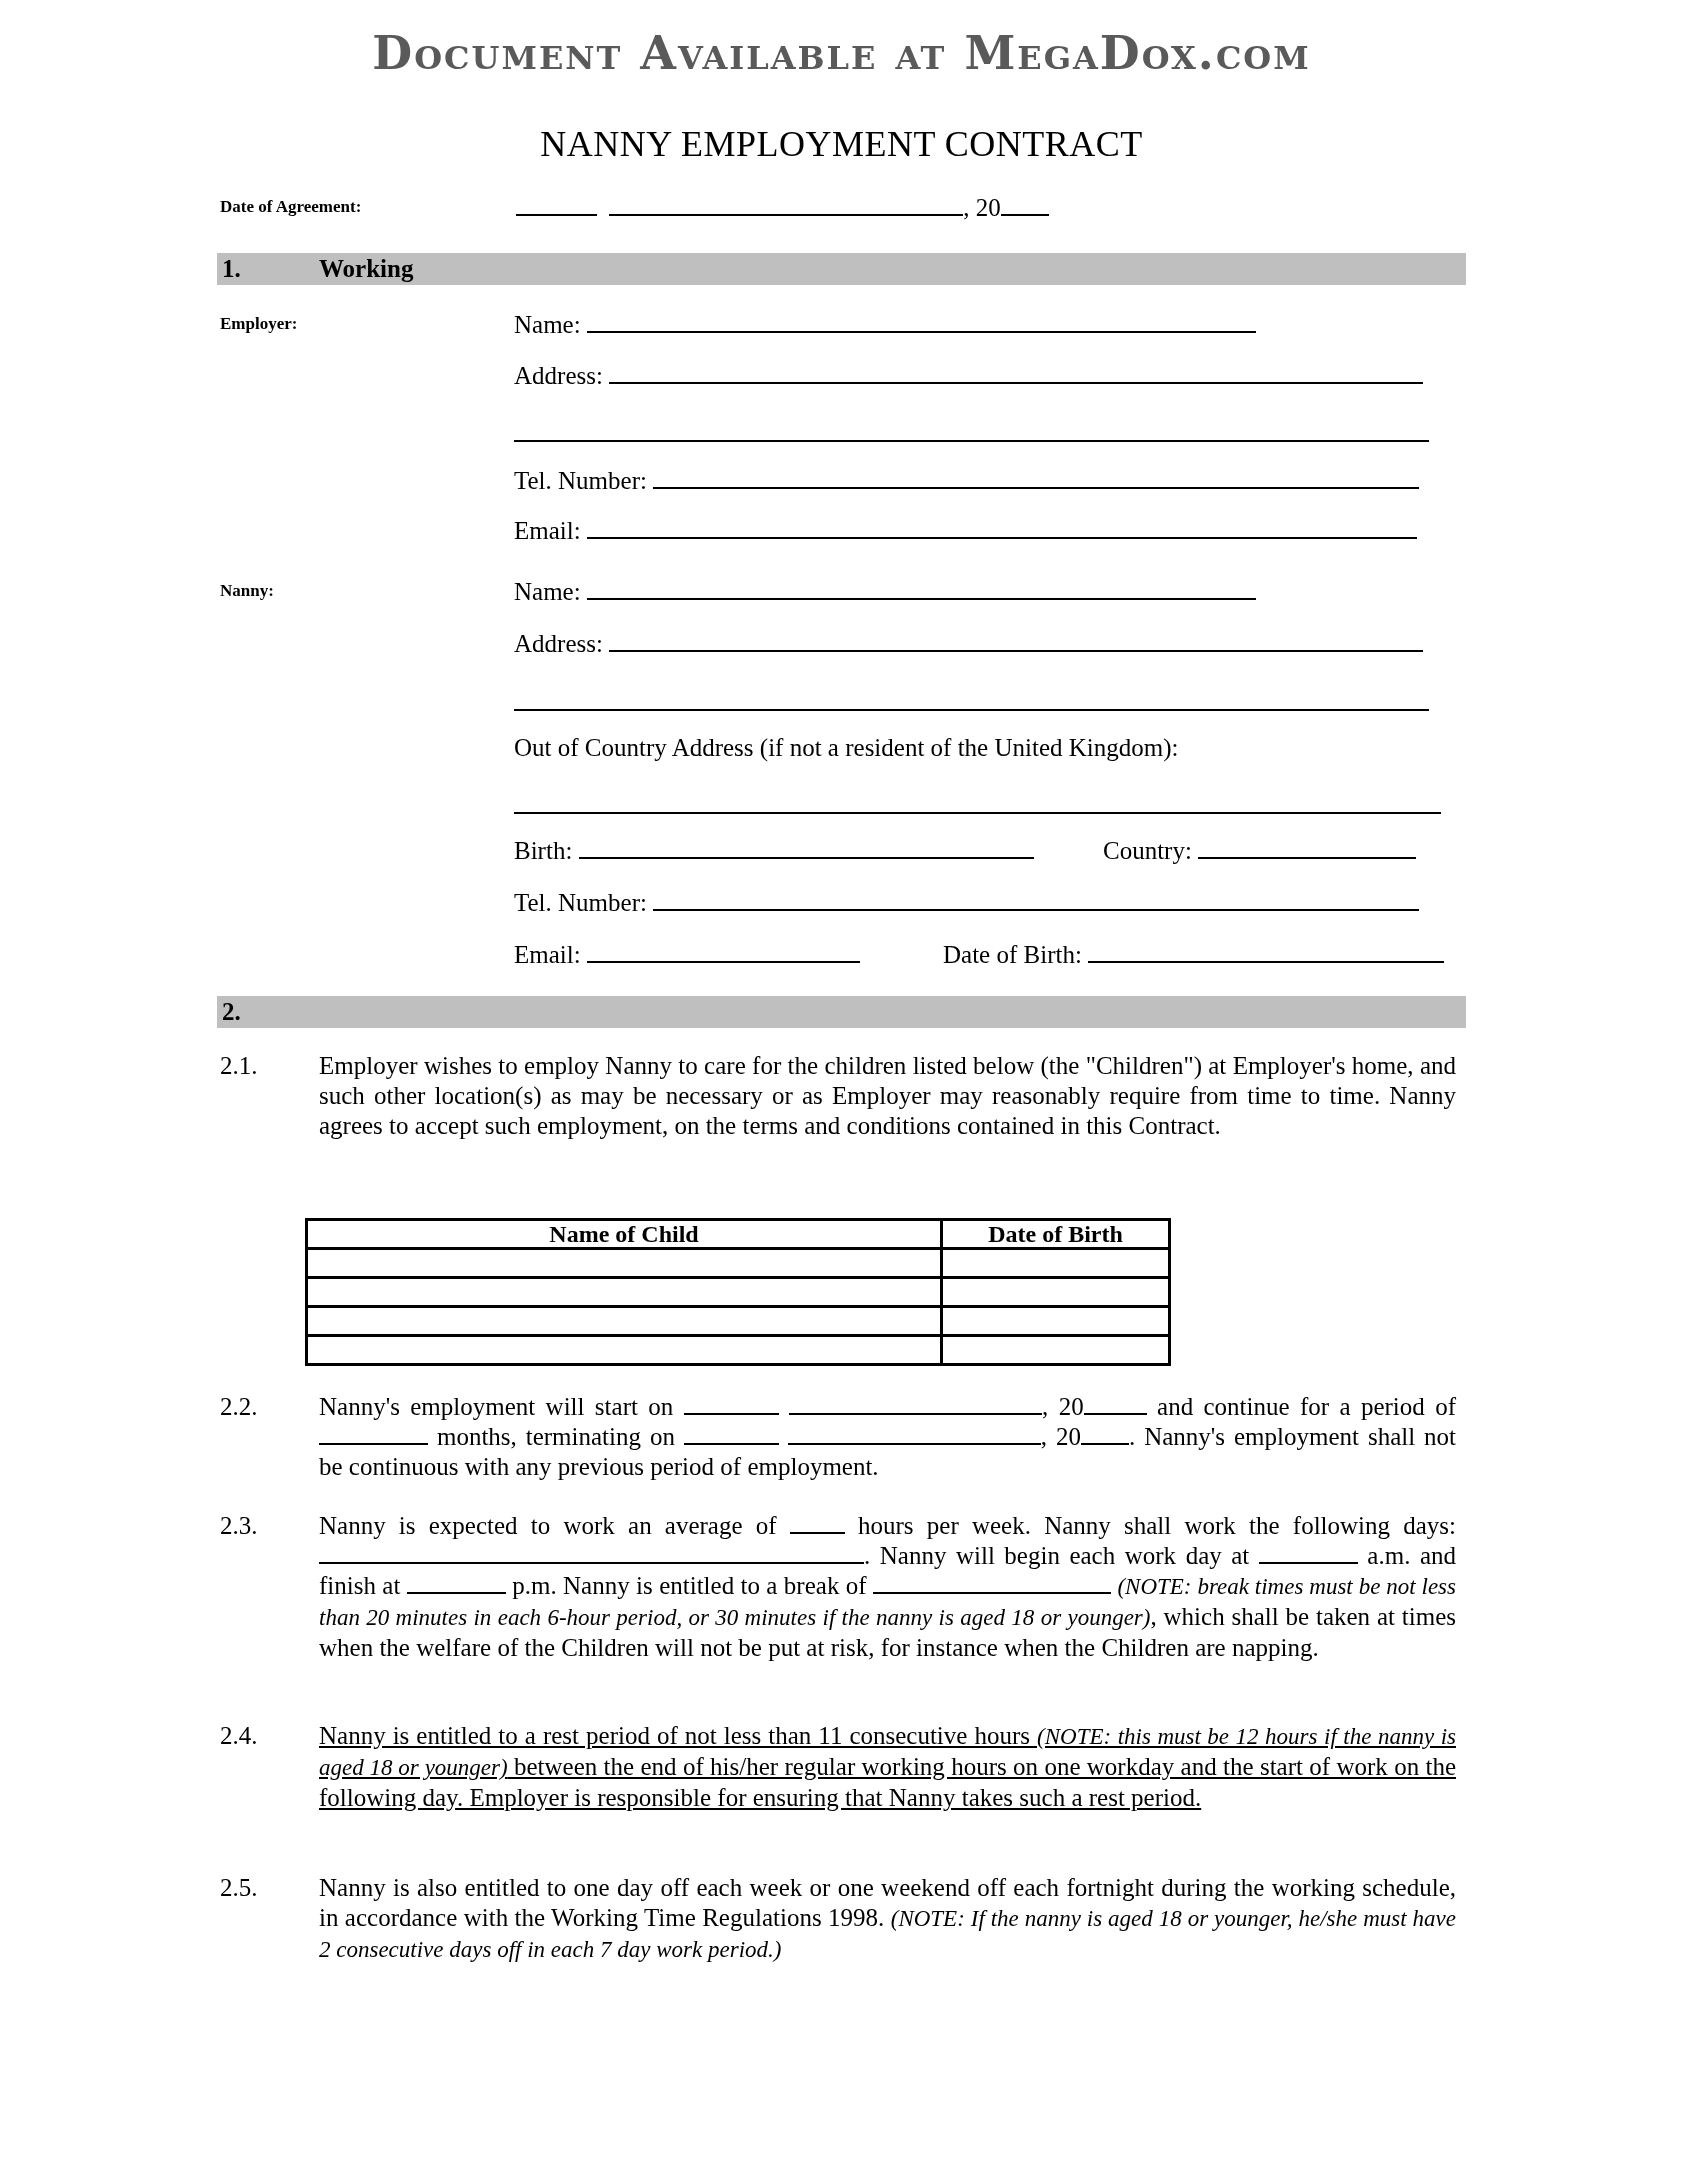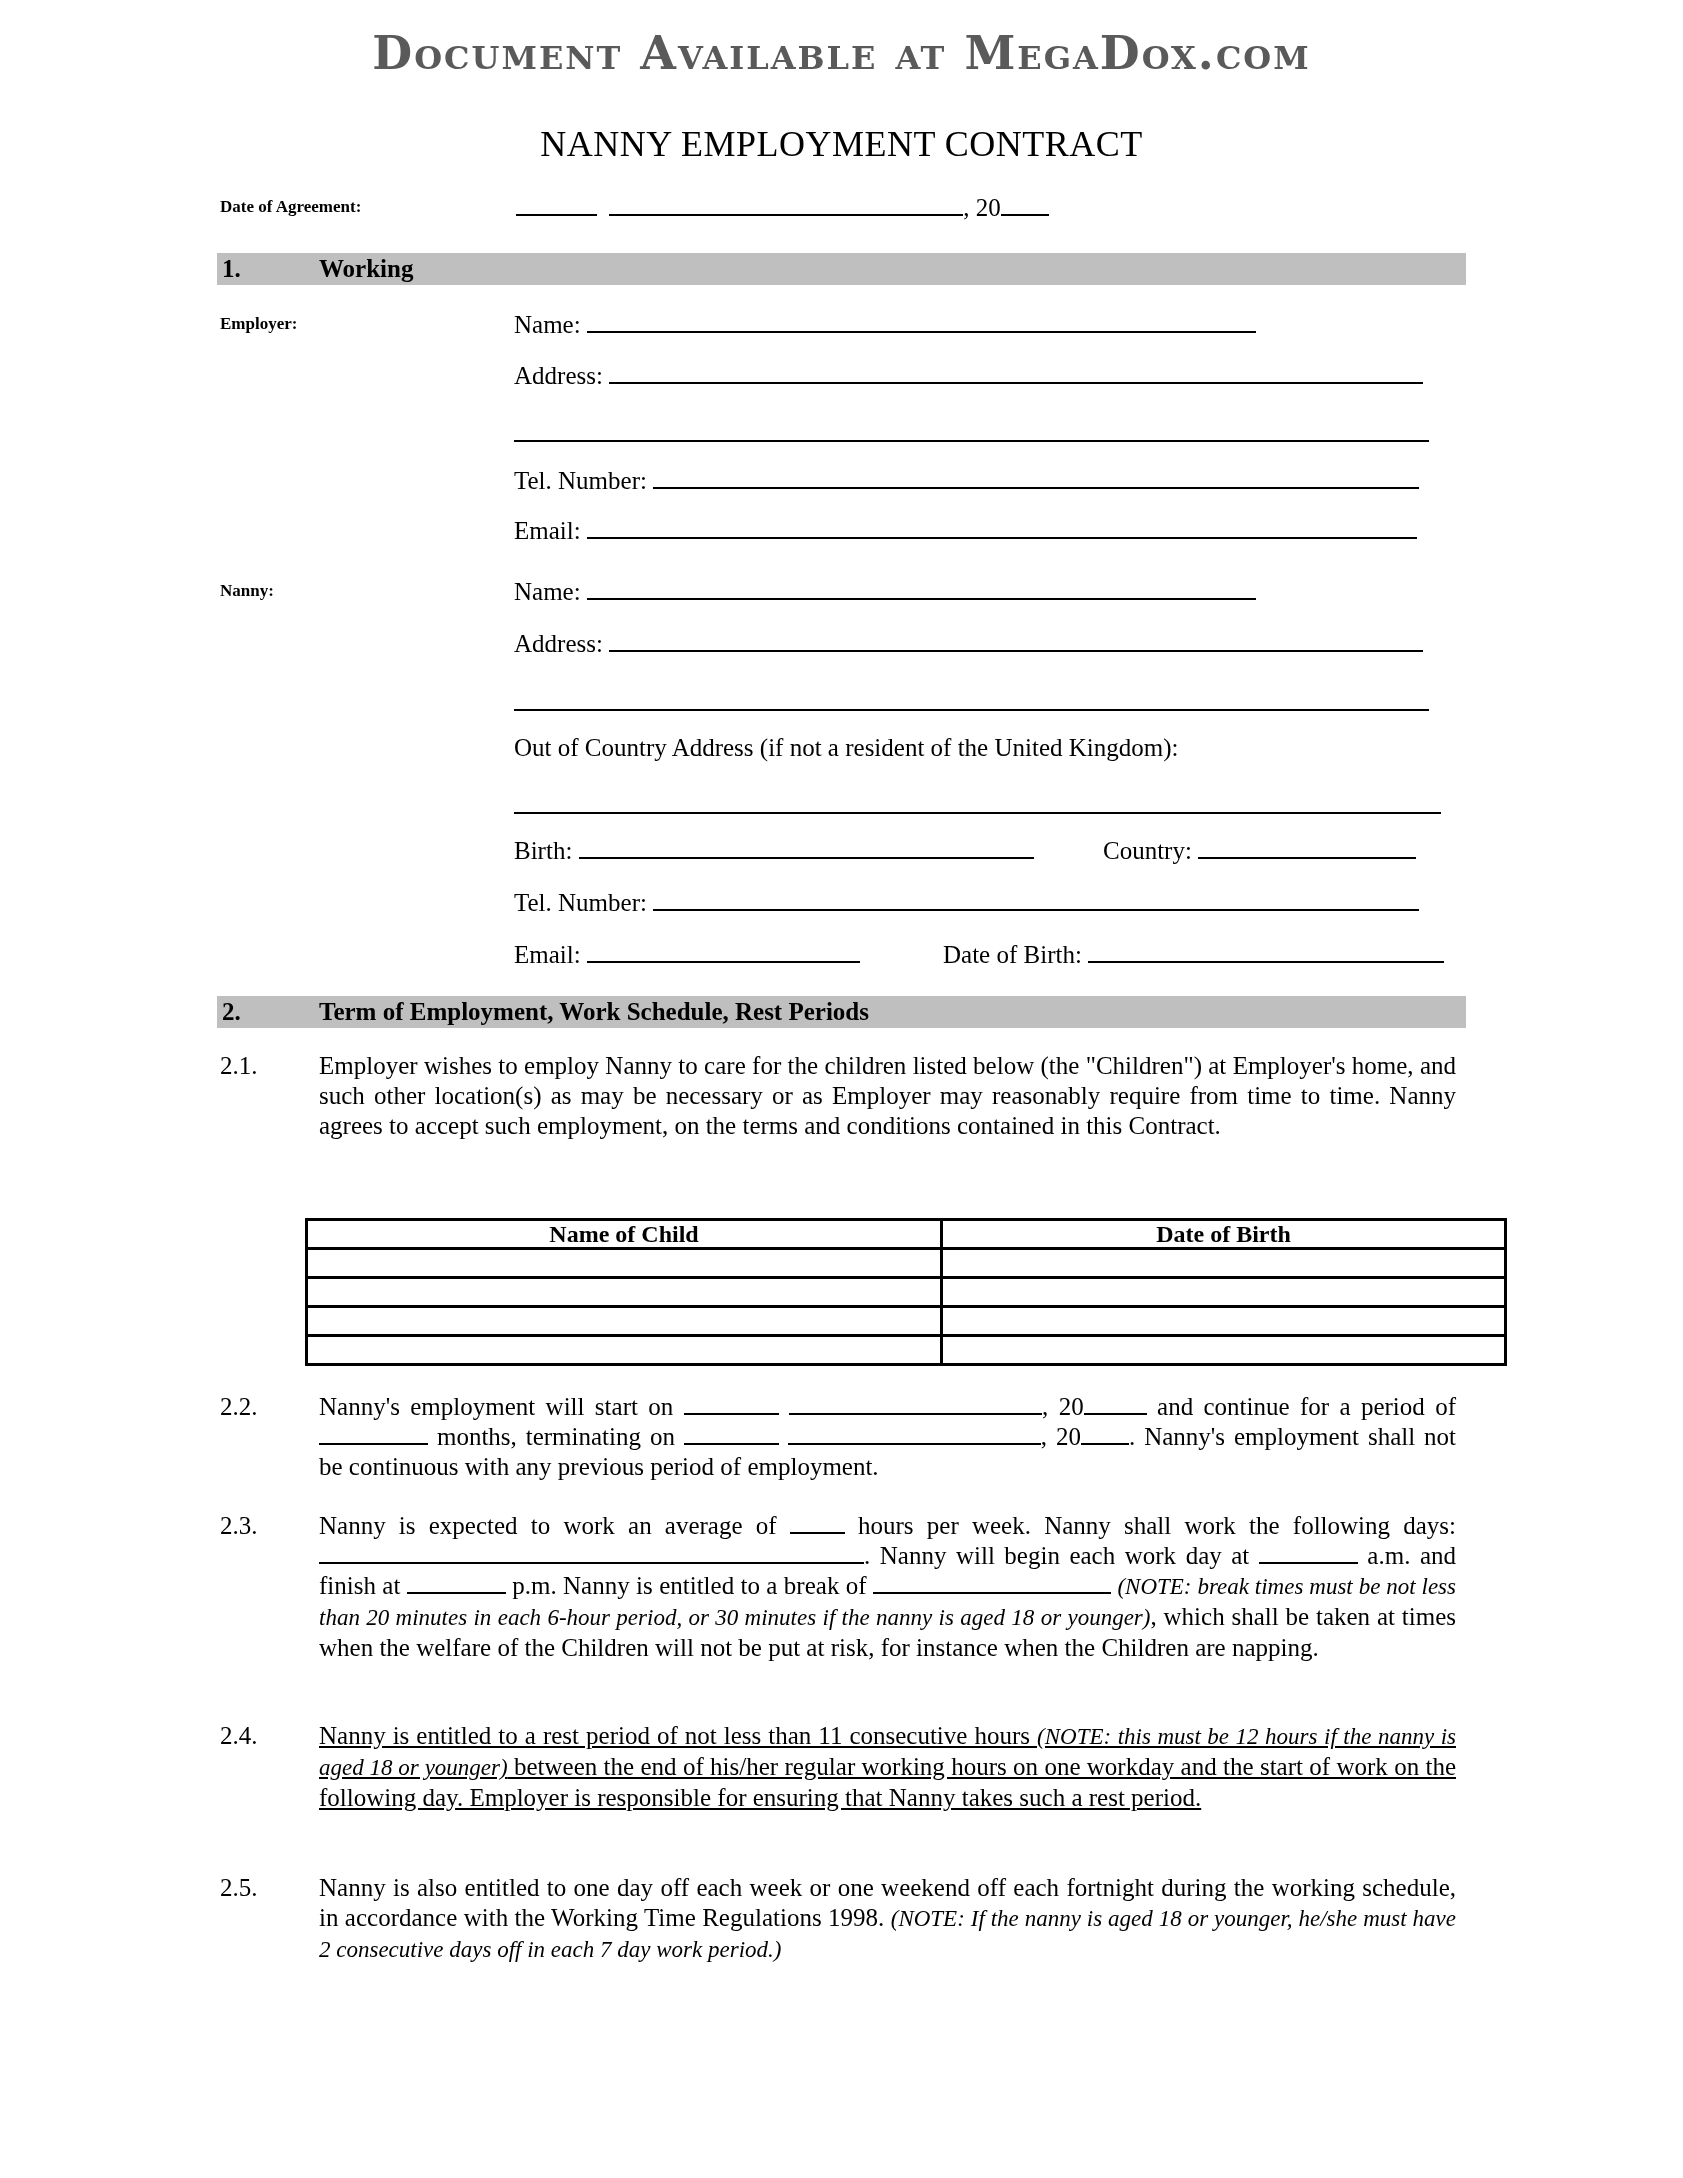--- a/index.html
+++ b/index.html
@@ -14,21 +14,21 @@
   .txt { font-size: 25px; line-height: 30px; white-space: nowrap; }
   .uline { display: inline-block; border-bottom: 2px solid #000; height: 22px; vertical-align: baseline; }
   .hline { border-bottom: 2px solid #000; height: 0; }
   .bar { left: 217px; width: 1249px; height: 32px; background: #bfbfbf; }
   .bar .num { position: absolute; left: 5px; top: 1px; font-weight: bold; font-size: 25px; line-height: 30px; }
   .bar .head { position: absolute; left: 102px; top: 1px; font-weight: bold; font-size: 25px; line-height: 30px; }
   .para { left: 319px; width: 1137px; font-size: 25px; line-height: 30px; text-align: justify; }
   .pnum { left: 220px; font-size: 25px; line-height: 30px; }
   .para .blank { display: inline-block; border-bottom: 2px solid #000; height: 20px; }
   .para i { font-style: italic; font-size: 23px; }
-  table.children { position: absolute; left: 305px; top: 1218px; width: 1202px; border-collapse: collapse; }
+  table.children { position: absolute; left: 305px; top: 1218px; width: 866px; border-collapse: collapse; }
   table.children th, table.children td { border: 3px solid #000; height: 26px; padding: 0; font-size: 24px; line-height: 26px; }
   table.children th { font-weight: bold; text-align: center; }
   table.children th.c1 { width: 632px; }
 </style>
 </head>
 <body>
 
 <div class="abs watermark">Document Available at MegaDox.com</div>
 <div class="abs title">NANNY EMPLOYMENT CONTRACT</div>
 
@@ -57,21 +57,20 @@
 <div class="abs txt" style="left:514px; top:733px;">Out of Country Address (if not a resident of the United Kingdom):</div>
 <div class="abs hline" style="left:514px; top:812px; width:927px;"></div>
 <div class="abs txt" style="left:514px; top:835px;"><span>Birth:</span> <span class="uline" style="width:455px;"></span></div>
 <div class="abs txt" style="left:1103px; top:835px;"><span>Country:</span> <span class="uline" style="width:218px;"></span></div>
 <div class="abs txt" style="left:514px; top:887px;"><span>Tel. Number:</span> <span class="uline" style="width:766px;"></span></div>
 <div class="abs txt" style="left:514px; top:939px;"><span>Email:</span> <span class="uline" style="width:273px;"></span></div>
 <div class="abs txt" style="left:943px; top:939px;"><span>Date of Birth:</span> <span class="uline" style="width:356px;"></span></div>
 
 <div class="abs bar" style="top:996px;">
   <span class="num">2.</span>
-  <span class="head">Term of Employment, Work Schedule, Rest Periods</span>
 </div>
 
 <div class="abs pnum" style="top:1051px;">2.1.</div>
 <div class="abs para" style="top:1051px;">Employer wishes to employ Nanny to care for the children listed below (the "Children") at Employer's home, and such other location(s) as may be necessary or as Employer may reasonably require from time to time. Nanny agrees to accept such employment, on the terms and conditions contained in this Contract.</div>
 
 <table class="children">
   <thead>
     <tr>
       <th class="c1">Name of Child</th>
       <th>Date of Birth</th>

